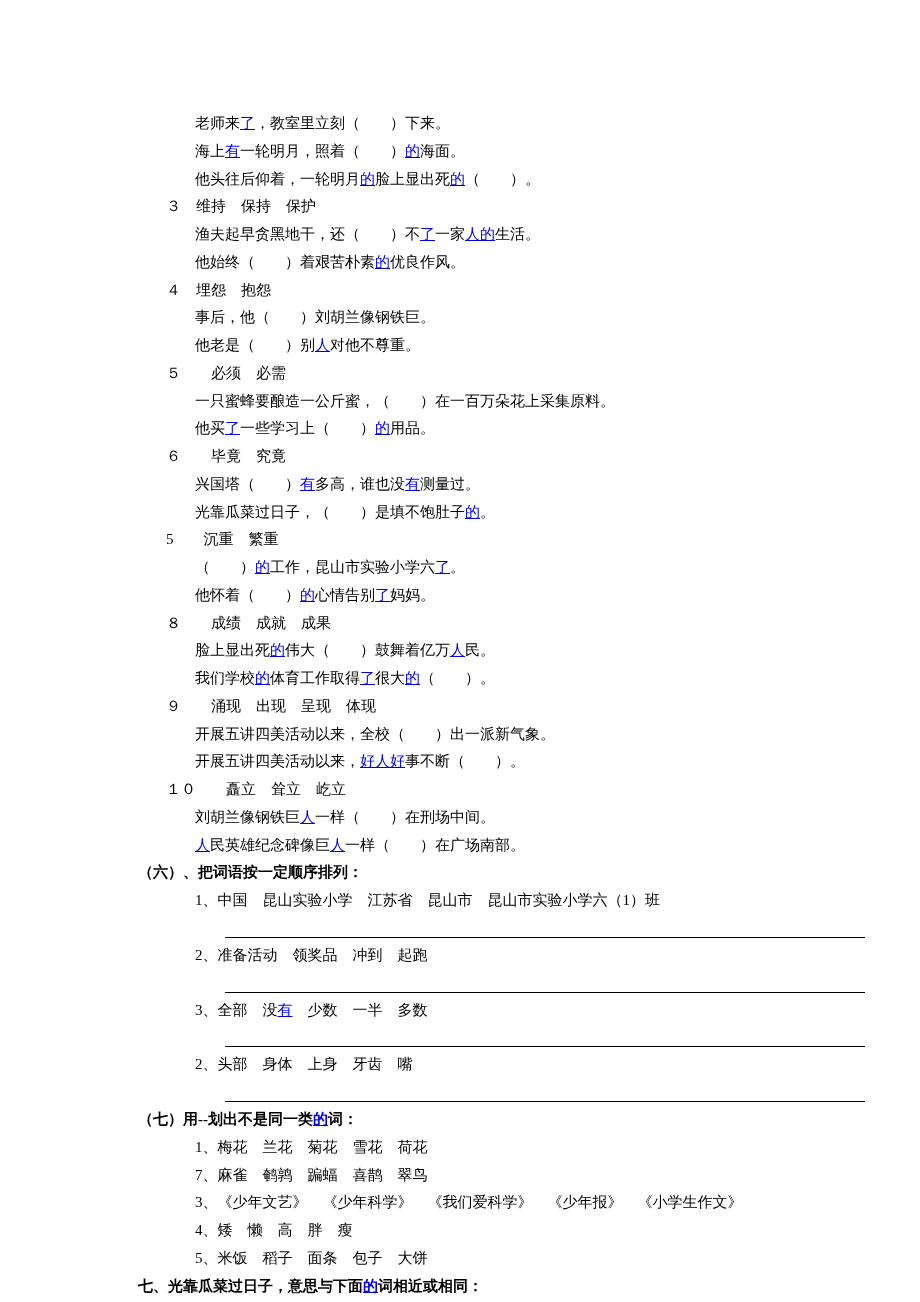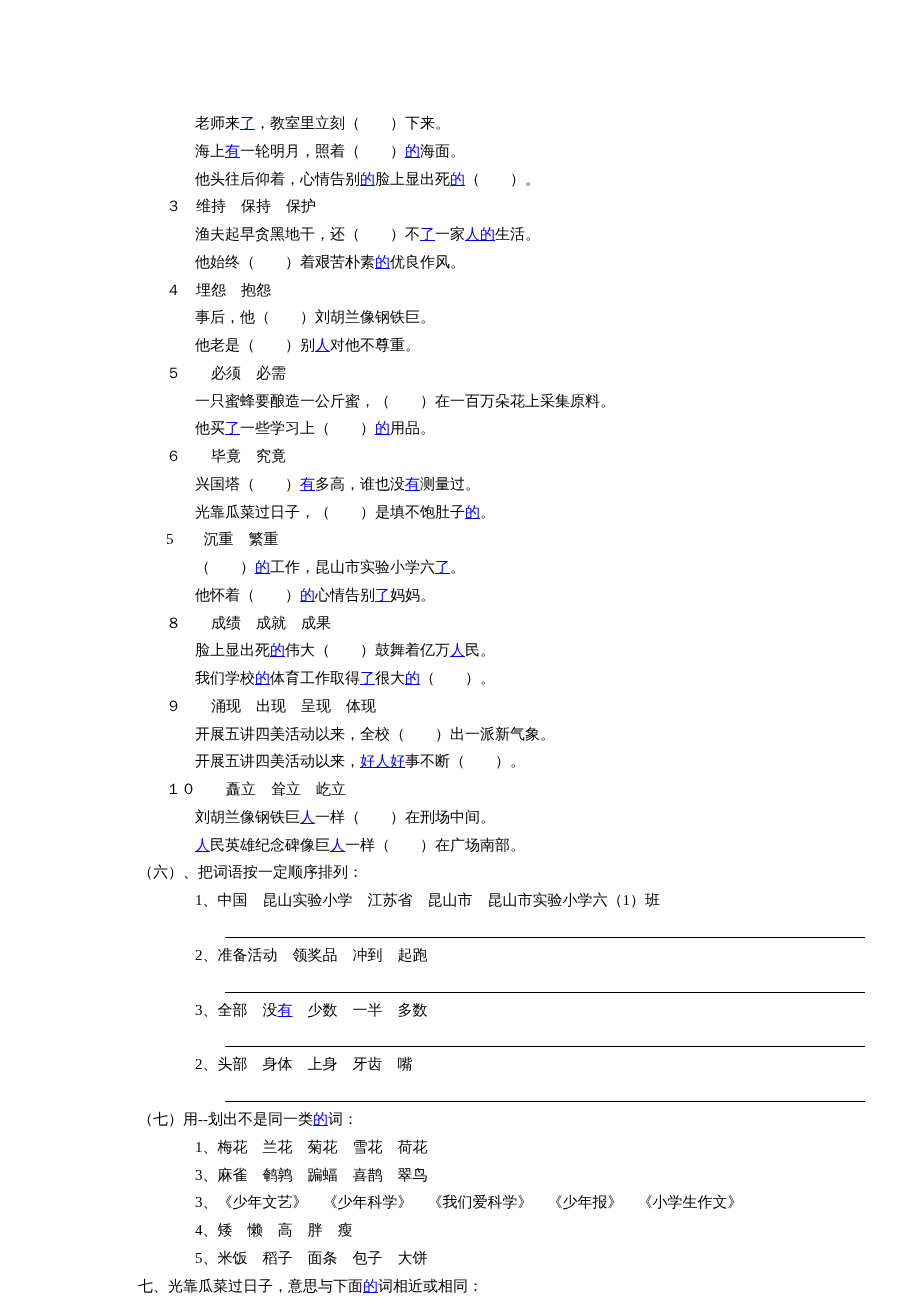--- a/index.html
+++ b/index.html
@@ -15,39 +15,40 @@
   }
   .line {
     padding-left: 105px;
     text-indent: 0;
   }
   .line-n {
     padding-left: 76px;
   }
   .line-s {
     padding-left: 48px;
+    font-weight: bold;
   }
   .link {
     color: #0000EE;
     text-decoration: underline;
   }
   .blank-line {
     margin-left: 135px;
     border-bottom: 1px solid #000;
     height: 22px;
     margin-bottom: 4px;
     width: 640px;
   }
 </style>
 </head>
 <body>
 
 <div class="line"><span>老师来</span><span class="link">了</span><span>，教室里立刻（　　）下来。</span></div>
 <div class="line"><span>海上</span><span class="link">有</span><span>一轮明月，照着（　　）</span><span class="link">的</span><span>海面。</span></div>
-<div class="line"><span>他头往后仰着，心情告别</span><span class="link">的</span><span>脸上显出死</span><span class="link">的</span><span>（　　）。</span></div>
+<div class="line"><span>他头往后仰着，一轮明月</span><span class="link">的</span><span>脸上显出死</span><span class="link">的</span><span>（　　）。</span></div>
 
 <div class="line-n">３　维持　保持　保护</div>
 <div class="line"><span>渔夫起早贪黑地干，还（　　）不</span><span class="link">了</span><span>一家</span><span class="link">人</span><span class="link">的</span><span>生活。</span></div>
 <div class="line"><span>他始终（　　）着艰苦朴素</span><span class="link">的</span><span>优良作风。</span></div>
 
 <div class="line-n">４　埋怨　抱怨</div>
 <div class="line">事后，他（　　）刘胡兰像钢铁巨。</div>
 <div class="line"><span>他老是（　　）别</span><span class="link">人</span><span>对他不尊重。</span></div>
 
 <div class="line-n">５　　必须　必需</div>
@@ -79,19 +80,19 @@
 <div class="blank-line"></div>
 <div class="line">2、准备活动　领奖品　冲到　起跑</div>
 <div class="blank-line"></div>
 <div class="line"><span>3、全部　没</span><span class="link">有</span><span>　少数　一半　多数</span></div>
 <div class="blank-line"></div>
 <div class="line">2、头部　身体　上身　牙齿　嘴</div>
 <div class="blank-line"></div>
 
 <div class="line-s"><span>（七）用--划出不是同一类</span><span class="link">的</span><span>词：</span></div>
 <div class="line">1、梅花　兰花　菊花　雪花　荷花</div>
-<div class="line">3、麻雀　鹌鹑　蹁蝠　喜鹊　翠鸟</div>
+<div class="line">7、麻雀　鹌鹑　蹁蝠　喜鹊　翠鸟</div>
 <div class="line">3、《少年文艺》　《少年科学》　《我们爱科学》　《少年报》　《小学生作文》</div>
 <div class="line">4、矮　懒　高　胖　瘦</div>
 <div class="line">5、米饭　稻子　面条　包子　大饼</div>
 
 <div class="line-s"><span>七、光靠瓜菜过日子，意思与下面</span><span class="link">的</span><span>词相近或相同：</span></div>
 <div class="line">例：看--瞧、瞅、瞟、瞥、盯、注视</div>
 
 </body></html>

